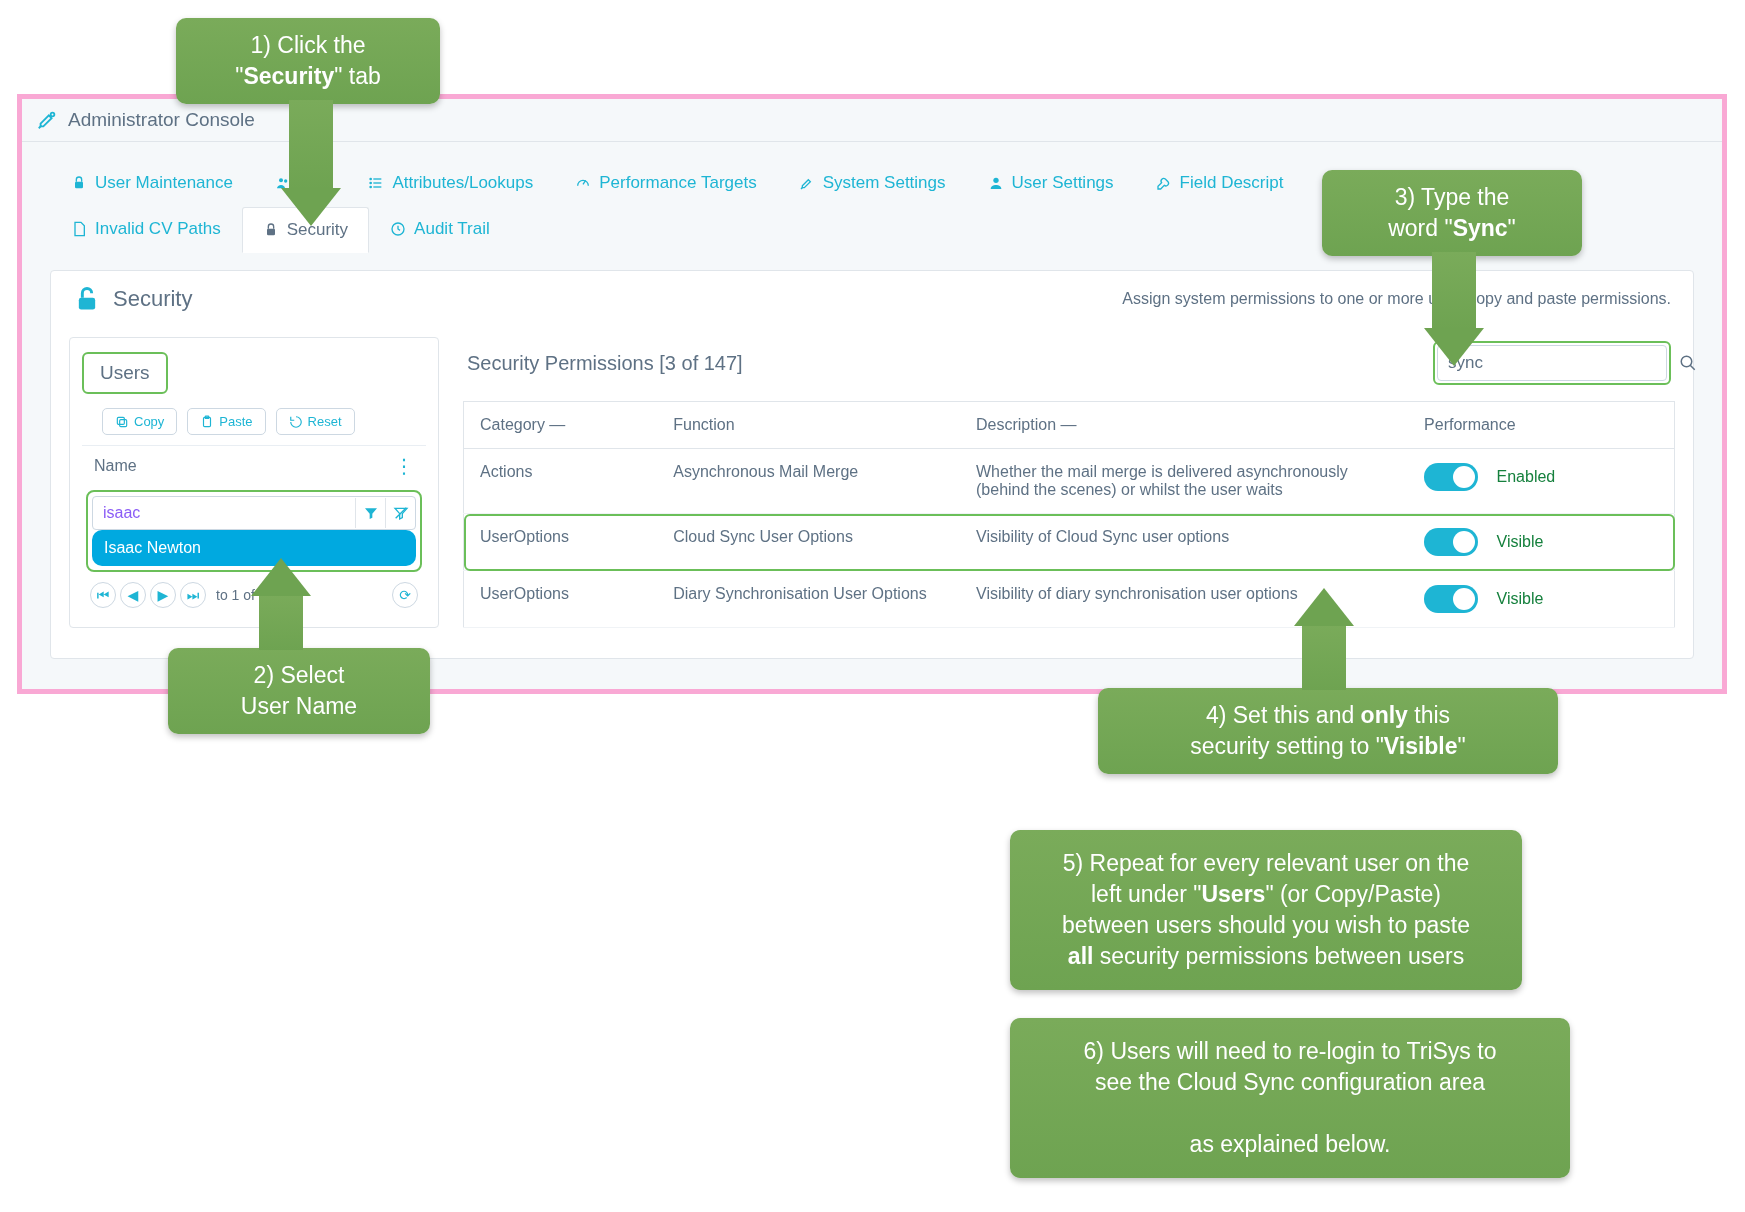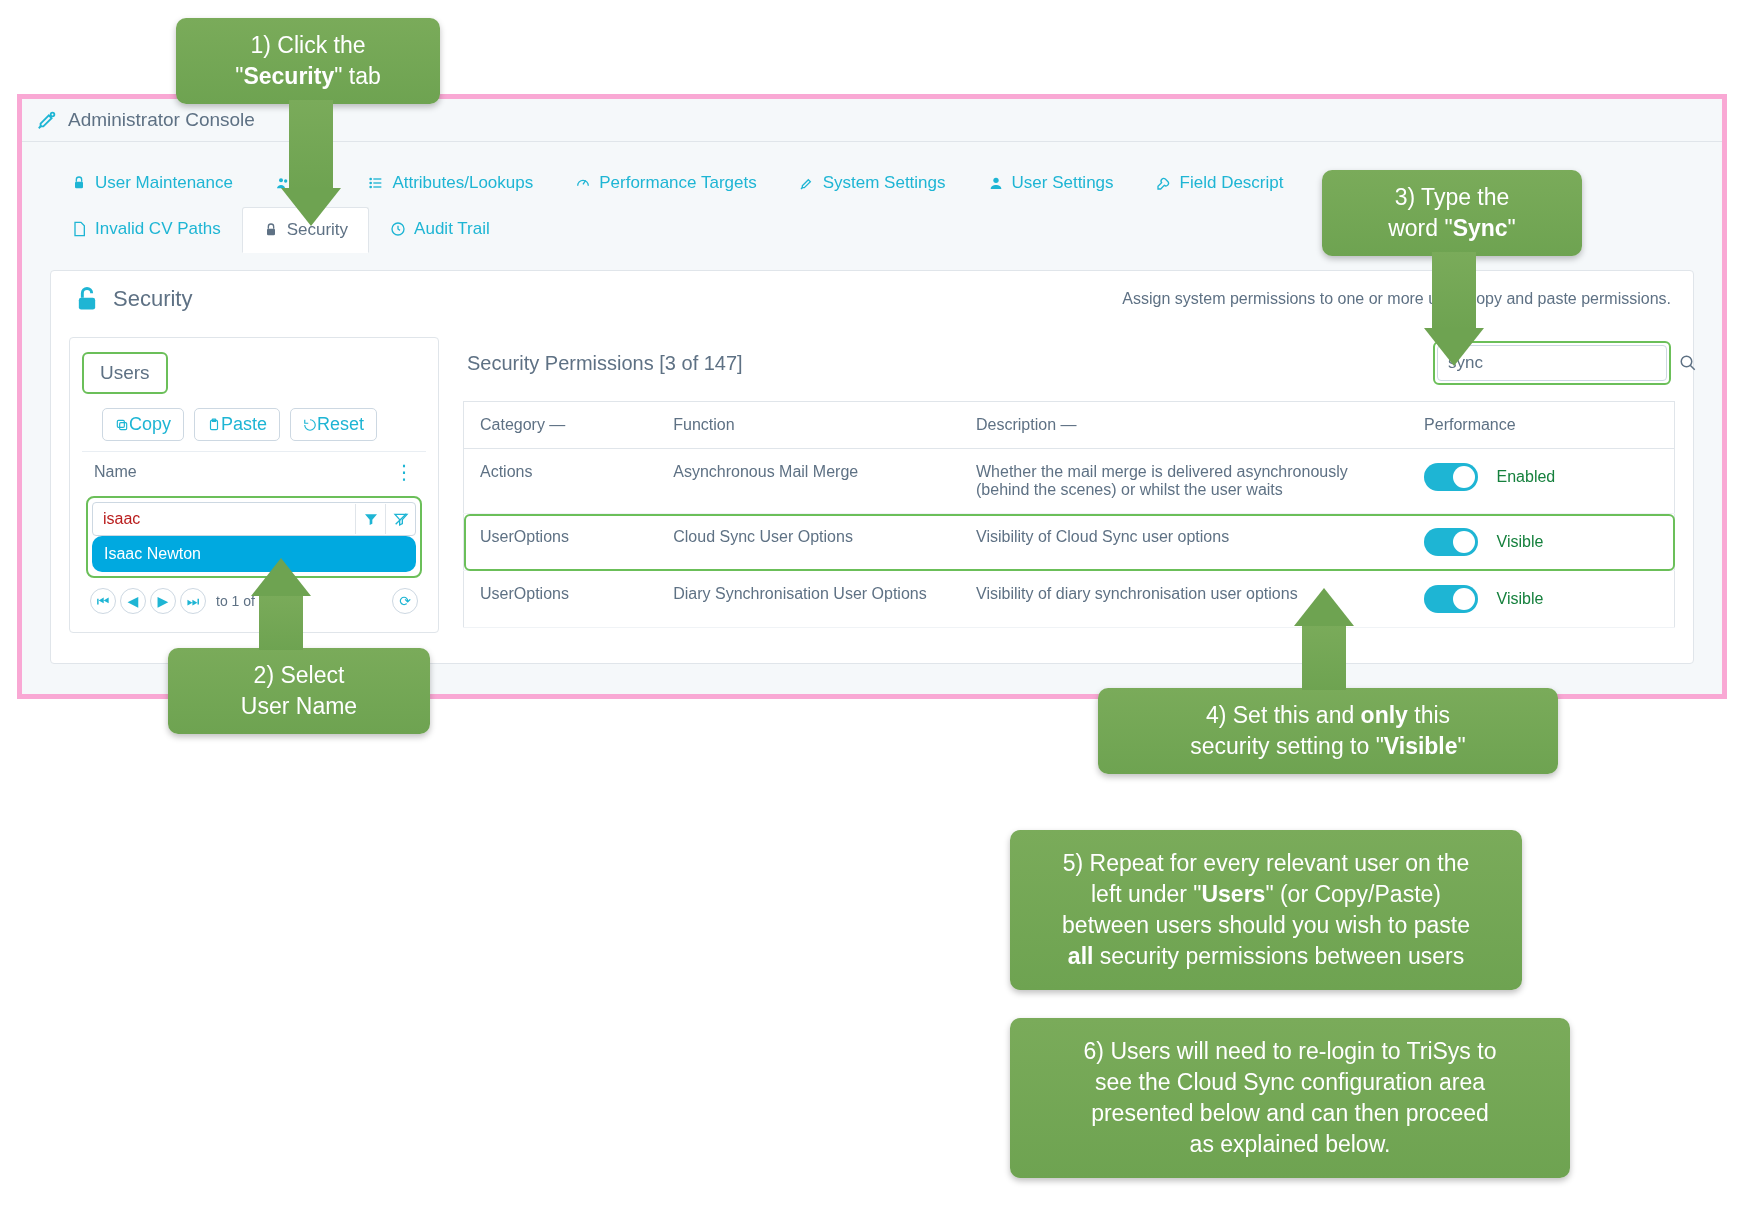--- a/index.html
+++ b/index.html
@@ -21,26 +21,26 @@
 .panel-head { display: flex; align-items: center; justify-content: space-between; padding: 14px 22px; border-bottom: 0; }
 .panel-head-left { display: flex; align-items: center; gap: 12px; color: #5e7184; font-size: 22px; }
 .panel-head-right { color: #5e7184; font-size: 16px; }
 .secure-icon { width: 28px; height: 28px; }
 
 .panel-body { display: flex; gap: 24px; padding: 10px 18px 30px 18px; }
 
 .users-card { width: 370px; border: 1px solid #e0e5ea; border-radius: 4px; padding: 14px 12px 18px 12px; background: #fff; }
 .users-tab-badge { display: inline-block; border: 2px solid #6bbf59; border-radius: 6px; padding: 8px 16px; color: #5e7184; font-size: 19px; }
 .mini-actions { display: flex; gap: 10px; margin: 14px 0 10px 20px; }
-.mini-btn { border: 1px solid #cdd8e2; border-radius: 5px; padding: 5px 12px; color: #1eb5d4; font-size: 18px; background: #fff; cursor: pointer; display: flex; align-items: center; }
+.mini-btn { border: 1px solid #cdd8e2; border-radius: 5px; padding: 5px 12px; color: #1eb5d4; font-size: 13px; background: #fff; cursor: pointer; display: flex; align-items: center; gap: 5px; }
 .grid-head { display: flex; justify-content: space-between; align-items: center; padding: 8px 12px; color: #5e7184; font-size: 16px; border-top: 1px solid #e9eef3; }
 .vdots { color: #1eb5d4; cursor: pointer; font-size: 20px; }
 .filter-row { border: 2px solid #6bbf59; border-radius: 8px; padding: 4px; margin: 4px 4px 0 4px; }
 .filter-input-wrap { display: flex; align-items: center; border: 1px solid #cdd8e2; border-radius: 4px; background: #fff; }
-.filter-input { flex: 1; border: none; padding: 7px 10px; font-size: 16px; color: #b91c1c; outline: none; background: transparent; }
+.filter-input { flex: 1; border: none; padding: 7px 10px; font-size: 16px; color: #8b5cf6; outline: none; background: transparent; }
 .filter-icon-btn { width: 30px; height: 30px; display: flex; align-items: center; justify-content: center; color: #1eb5d4; cursor: pointer; border-left: 1px solid #e0e5ea; }
 .result-row { background: #00a9e0; color: #fff; padding: 9px 12px; font-size: 16px; margin-top: 0; border-radius: 10px; }
 .pager { display: flex; align-items: center; gap: 4px; padding: 10px 8px 0 8px; color: #5e7184; font-size: 14px; }
 .pager-btn { width: 26px; height: 26px; border: 1px solid #cdd8e2; border-radius: 50%; display: flex; align-items: center; justify-content: center; color: #1eb5d4; cursor: pointer; background: #fff; }
 .pager-label { margin-left: 6px; flex: 1; }
 
 .perm-area { flex: 1; }
 .perm-head { display: flex; align-items: center; justify-content: space-between; padding: 4px 4px 16px 4px; }
 .perm-title { color: #5e7184; font-size: 20px; }
 .search-wrap { border: 2px solid #6bbf59; border-radius: 6px; padding: 2px; }
@@ -322,15 +322,15 @@
 <div class="callout big" style="left:1010px; top:830px; width:512px;">
   <span>5) Repeat for every relevant user on the</span><br>
   <span>left under "</span><b>Users</b><span>" (or Copy/Paste)</span><br>
   <span>between users should you wish to paste</span><br>
   <b>all</b><span> security permissions between users</span>
 </div>
 
 <div class="callout big" style="left:1010px; top:1018px; width:560px;">
   <span>6) Users will need to re-login to TriSys to</span><br>
   <span>see the Cloud Sync configuration area</span><br>
-  <span>presented below and can then proceed</span><br>
+  <br>
   <span>as explained below.</span>
 </div>
 
 </body></html>

